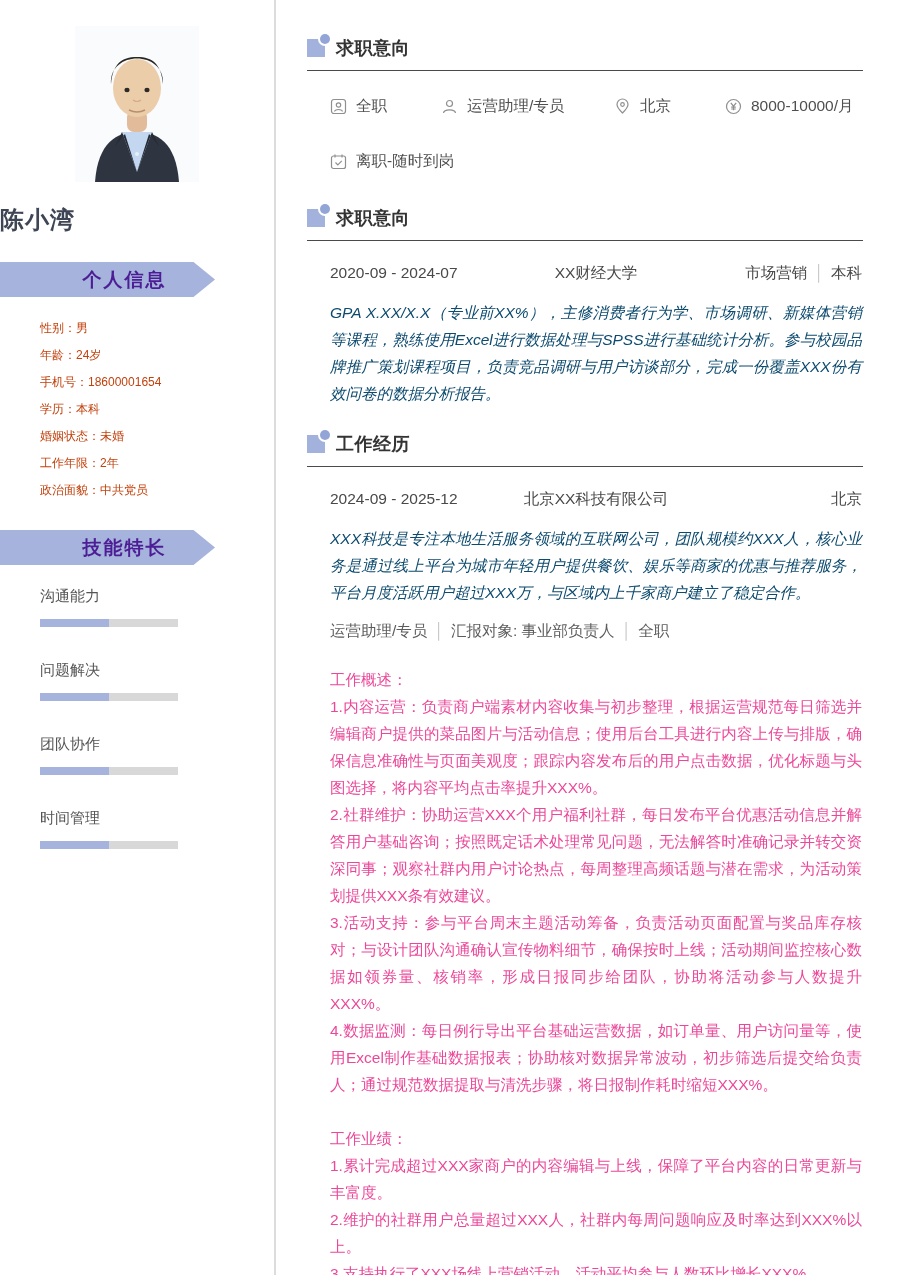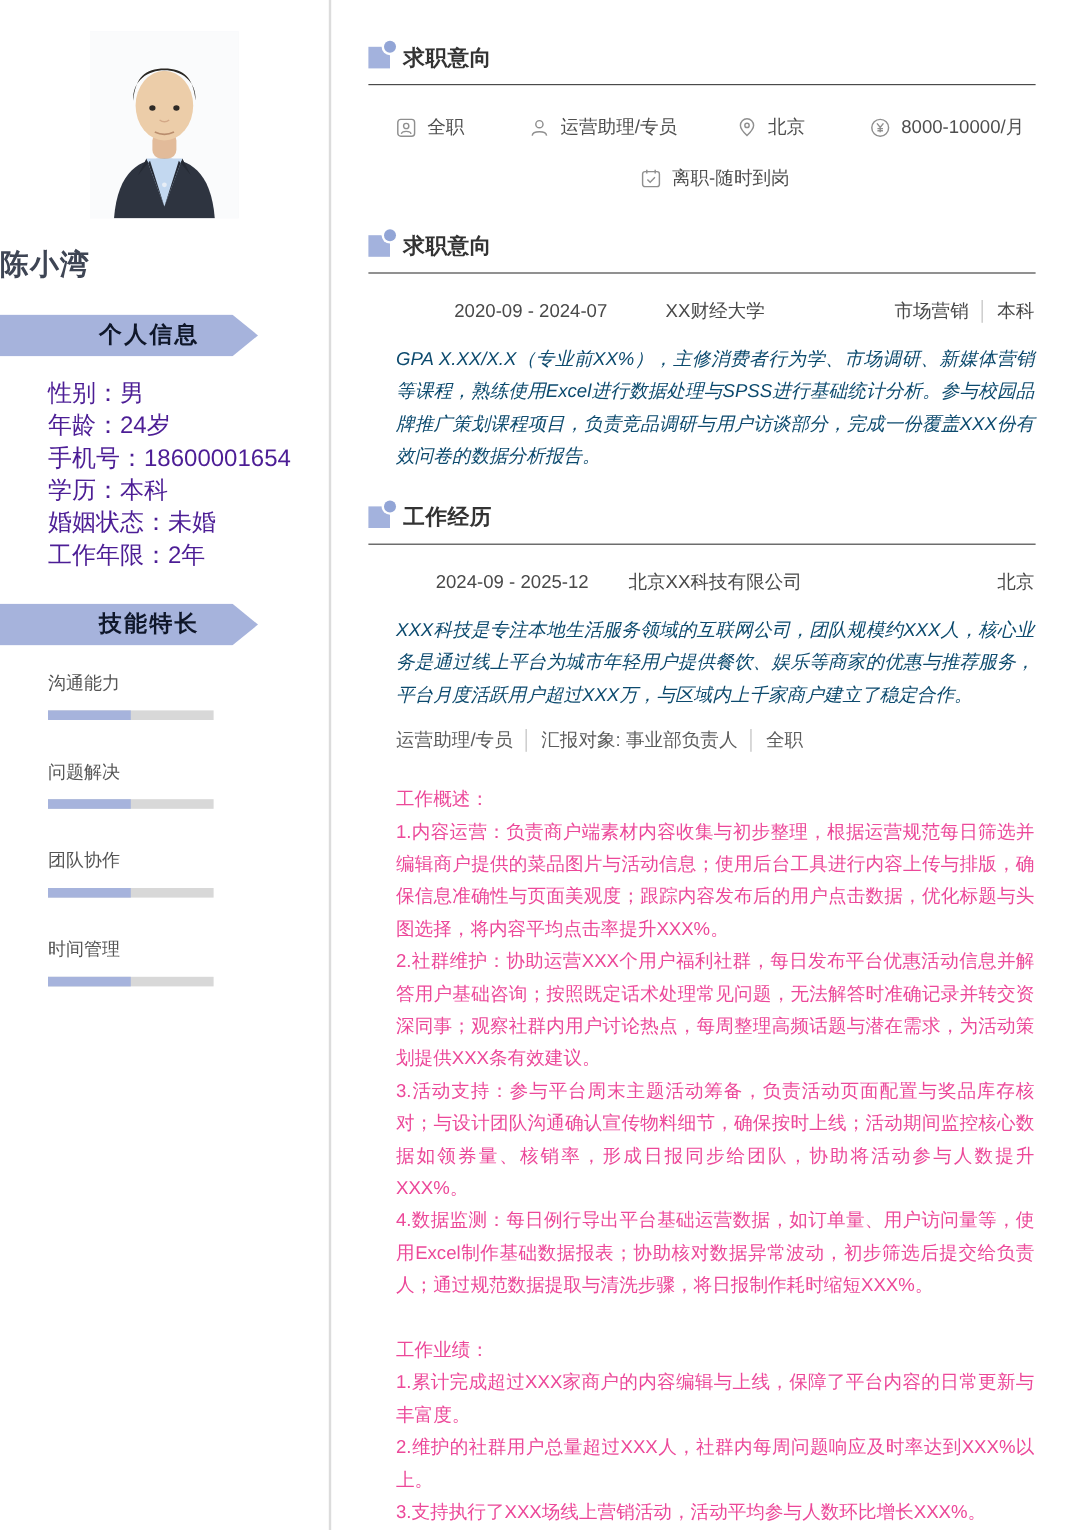--- a/index.html
+++ b/index.html
@@ -9,49 +9,49 @@
     width:900px; height:1275px; position:relative; overflow:hidden; color:#5c5c5c;
   }
   
   .sidebar { position:absolute; left:0; top:0; width:274px; height:1275px; background:#ffffff; }
   .divider { position:absolute; left:274px; top:0; width:2px; height:1275px; background:#dcdcdc; }
   .photo-wrap { width:124px; height:156px; margin:26px auto 0 auto; overflow:hidden; background:#f7f8fa; }
   .name { margin-top:22px; font-size:24px; font-weight:bold; color:#3e4554; letter-spacing:1px; }
   .ribbon {
     margin-top:26px; width:215px; height:35px; background:#a6b3dc;
     clip-path:polygon(0 0, 90% 0, 100% 50%, 90% 100%, 0 100%);
-    color:#0f172a; font-size:19px; font-weight:bold; line-height:35px;
+    color:#4c1d95; font-size:19px; font-weight:bold; line-height:35px;
     text-align:center; padding-left:34px; letter-spacing:2px;
   }
   .info-list { margin:18px 0 0 40px; }
-  .info-row { font-size:20px; color:#4c1d95; line-height:27px; white-space:nowrap; }
+  .info-row { font-size:12px; color:#c2410c; line-height:27px; white-space:nowrap; }
   .skill-list { margin:22px 0 0 40px; }
   .skill { margin-bottom:34px; }
   .skill-label { font-size:15px; color:#555555; margin-bottom:13px; }
   .skill-bar { width:138px; height:8px; background:#d8d8d8; }
   .skill-fill { height:8px; background:#a6b3dc; }
   
   .main { position:absolute; left:307px; top:0; width:556px; padding-top:36px; }
   .section { }
   .sec-head { display:flex; align-items:center; border-bottom:1px solid #4a4a4a; padding-bottom:10px; }
   .sec-icon { position:relative; width:18px; height:18px; background:#a3b2dd; margin-right:11px; }
   .sec-icon::after {
     content:""; position:absolute; right:-5px; top:-5px; width:10px; height:10px;
     border-radius:50%; background:#92a5d6; box-shadow:0 0 0 2px #ffffff;
   }
   .sec-title { font-size:18px; font-weight:bold; color:#333333; letter-spacing:0.5px; }
   .sec-body { padding-left:23px; padding-right:1px; }
   
   .intent-row { display:grid; grid-template-columns:111px 173px 111px auto; margin-top:25px; }
-  .intent-row2 { display:flex; margin-top:21px;justify-content:center; }
+  .intent-row2 { display:flex; margin-top:34px; }
   .intent-item { display:flex; align-items:center; font-size:15.5px; color:#4f4f4f; }
   .intent-item svg { margin-right:9px; flex:none; }
   
   .meta { display:grid; grid-template-columns:1fr auto 1fr; margin-top:19px; font-size:15.5px; color:#494949; line-height:26px; }
-  .meta .m-left { text-align:center; }
+  .meta .m-left { text-align:left; }
   .meta .m-center { text-align:center; }
   .meta .m-right { text-align:right; }
   .sep { color:#c8c8c8; padding:0 7px; }
   .para { margin-top:13px; font-size:15.5px; line-height:27px; color:#0c4a6e; text-align:justify;font-style:italic; }
   .para-line { font-size:15.5px; line-height:27px; color:#ec4899; text-align:justify; }
   .block { margin-top:13px; }
   .block-gap { margin-top:27px; }
   .pos-line { margin-top:11px; font-size:15.5px; color:#5c5c5c; line-height:27px; }
   .mt-sec { margin-top:24px; }
 </style>
@@ -82,20 +82,21 @@
 
   <div class="ribbon">个人信息</div>
 
   <div class="info-list">
     <div class="info-row"><span>性别</span><span>：</span><span>男</span></div>
     <div class="info-row"><span>年龄</span><span>：</span><span>24岁</span></div>
     <div class="info-row"><span>手机号</span><span>：</span><span>18600001654</span></div>
     <div class="info-row"><span>学历</span><span>：</span><span>本科</span></div>
     <div class="info-row"><span>婚姻状态</span><span>：</span><span>未婚</span></div>
     <div class="info-row"><span>工作年限</span><span>：</span><span>2年</span></div>
+    <div class="info-row"><span>政治面貌</span><span>：</span><span>中共党员</span></div>
   </div>
 
   <div class="ribbon">技能特长</div>
 
   <div class="skill-list">
     <div class="skill">
       <div class="skill-label">沟通能力</div>
       <div class="skill-bar">
           <div class="skill-fill" style="width: 50%;"></div>
         </div>

